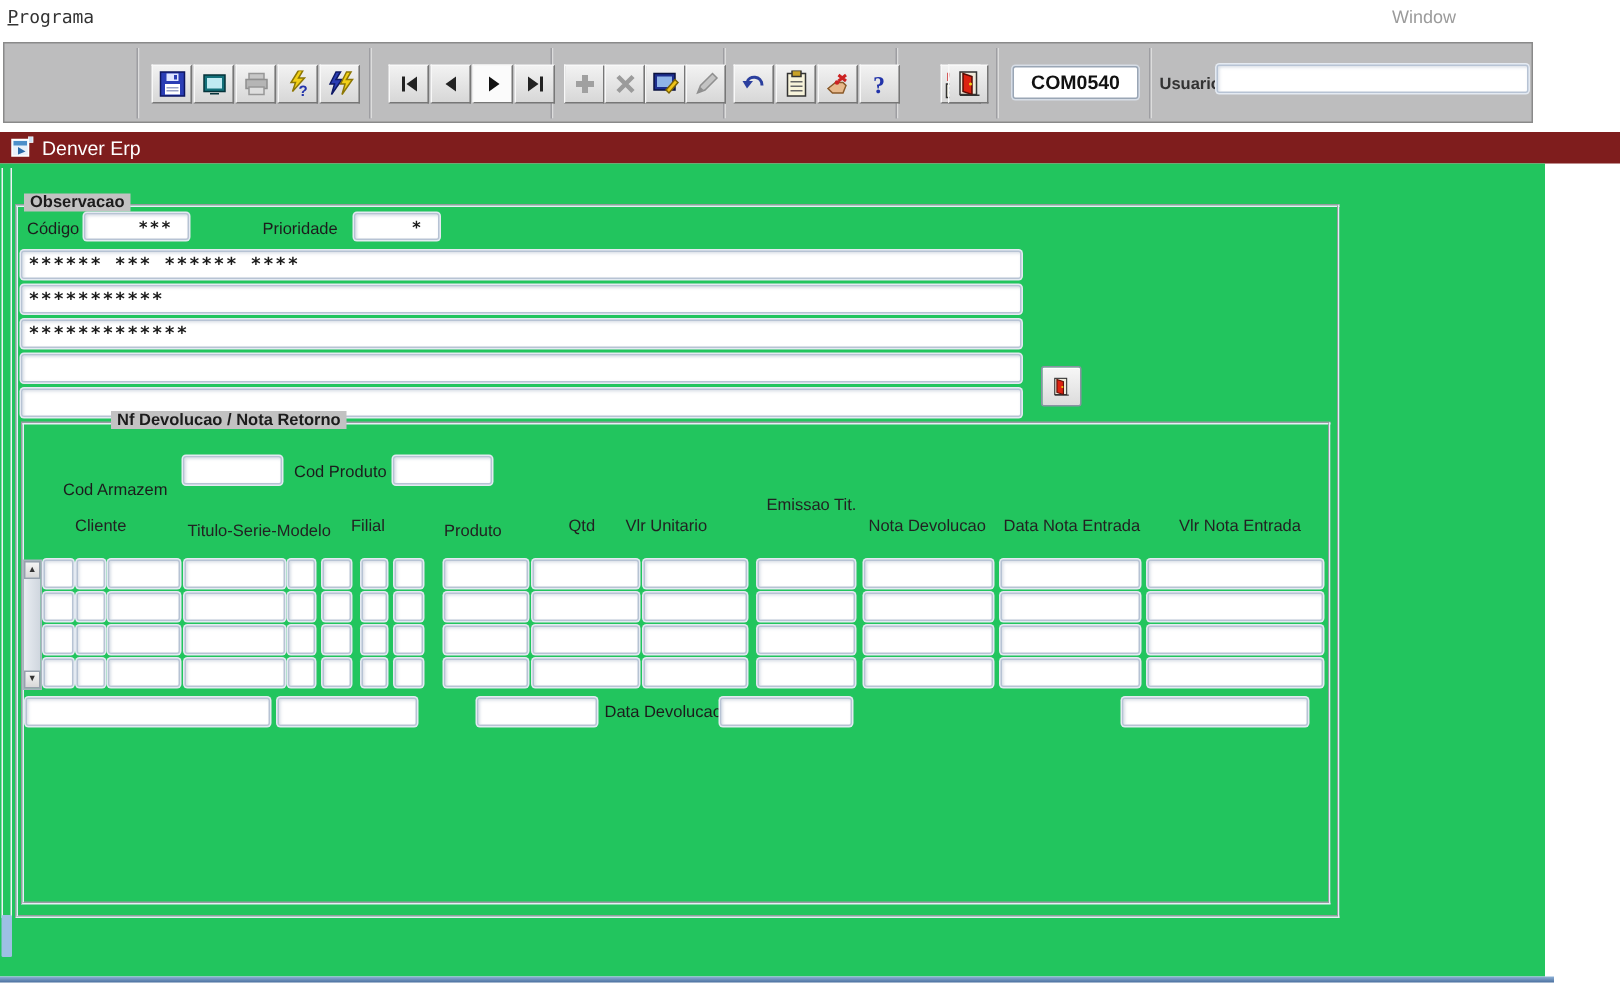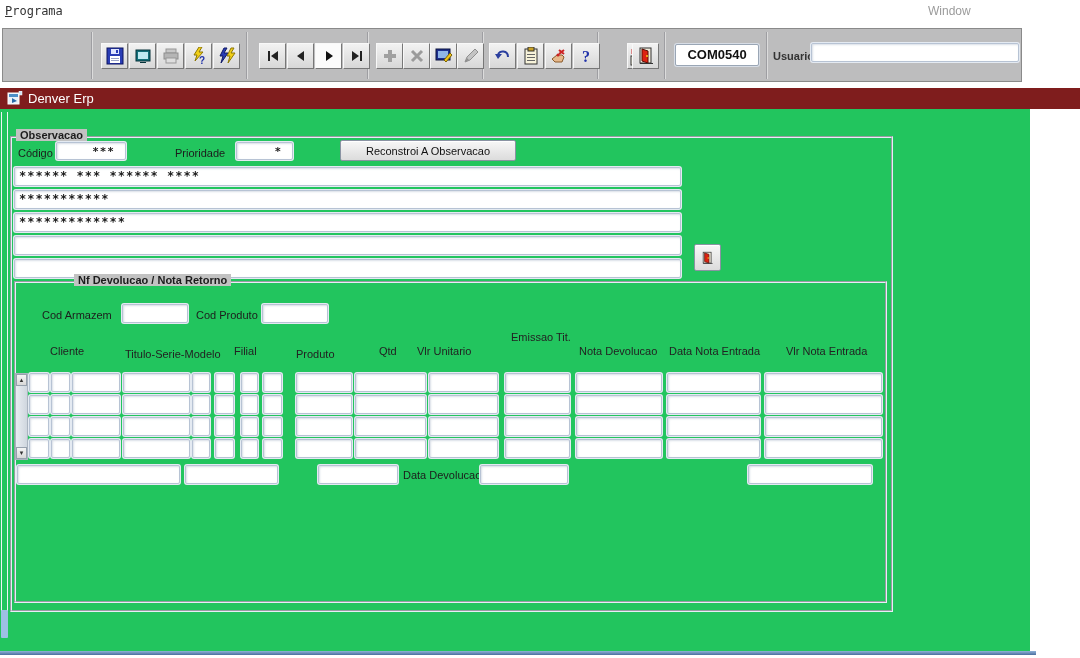--- a/index.html
+++ b/index.html
@@ -270,41 +270,40 @@
 
   <div class="grp" style="left:10px; top:27px; width:883px; height:476px"></div>
   <div class="grp-label" style="left:16px; top:20px">Observacao</div>
 
   <span class="lbl" style="left:18px; top:38px">Código</span>
   <div class="fld stars ralign" style="left:56px; top:33px; width:70px; height:18px; font-size:11px">***</div>
 
   <span class="lbl" style="left:175px; top:38px">Prioridade</span>
   <div class="fld stars ralign" style="left:236px; top:33px; width:57px; height:18px; font-size:11px">*</div>
 
-  <button class="btn3d" style="left:340px; top:31px; width:176px; height:21px">Reconstroi A Observacao</button>
 
   <div class="fld stars" style="left:14px; top:58px;  width:667px">****** *** ****** ****</div>
   <div class="fld stars" style="left:14px; top:81px;  width:667px">***********</div>
   <div class="fld stars" style="left:14px; top:104px; width:667px">*************</div>
   <div class="fld stars" style="left:14px; top:127px; width:667px"></div>
   <div class="fld stars" style="left:14px; top:150px; width:667px"></div>
 
   <button class="btn3d" style="left:694px; top:135px; width:27px; height:27px">
     <svg width="18" height="18" viewBox="0 0 18 18">
       <rect x="3" y="1" width="11" height="15" fill="#efeadb" stroke="#333"></rect>
       <polygon points="5,2 11,4 11,16 5,14" fill="#dd2211" stroke="#5a0d05"></polygon>
       <circle cx="10" cy="9" r="1" fill="#f2d017"></circle>
       <rect x="3" y="16" width="13" height="1" fill="#333"></rect>
     </svg>
   </button>
 
   <div class="grp" style="left:14px; top:172px; width:873px; height:322px"></div>
   <div class="grp-label" style="left:74px; top:165px">Nf Devolucao / Nota Retorno</div>
 
-  <span class="lbl" style="left:42px; top:200px">Cod Armazem</span>
+  <span class="lbl" style="left:42px; top:212px">Cod Armazem</span>
   <div class="fld" style="left:122px; top:195px; width:66px"></div>
   <span class="lbl" style="left:196px; top:200px">Cod Produto</span>
   <div class="fld" style="left:262px; top:195px; width:66px"></div>
 
   <span class="hdr" style="left:50px;  top:236px">Cliente</span>
   <span class="hdr" style="left:125px; top:239px">Titulo-Serie-Modelo</span>
   <span class="hdr" style="left:234px; top:236px">Filial</span>
   <span class="hdr" style="left:296px; top:239px">Produto</span>
   <span class="hdr" style="left:379px; top:236px">Qtd</span>
   <span class="hdr" style="left:417px; top:236px">Vlr Unitario</span>

